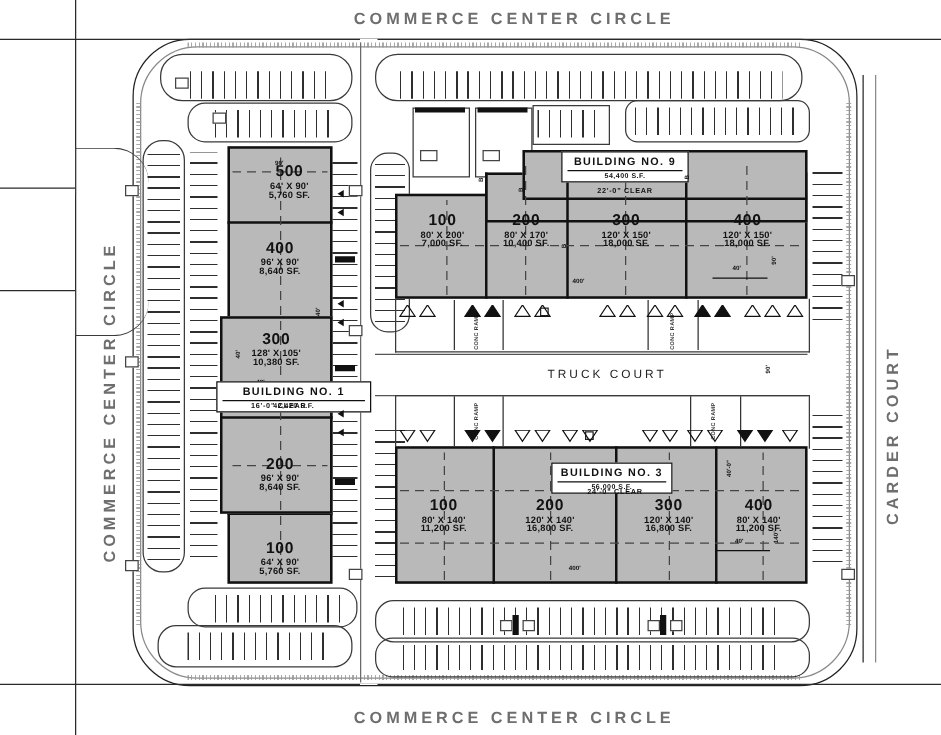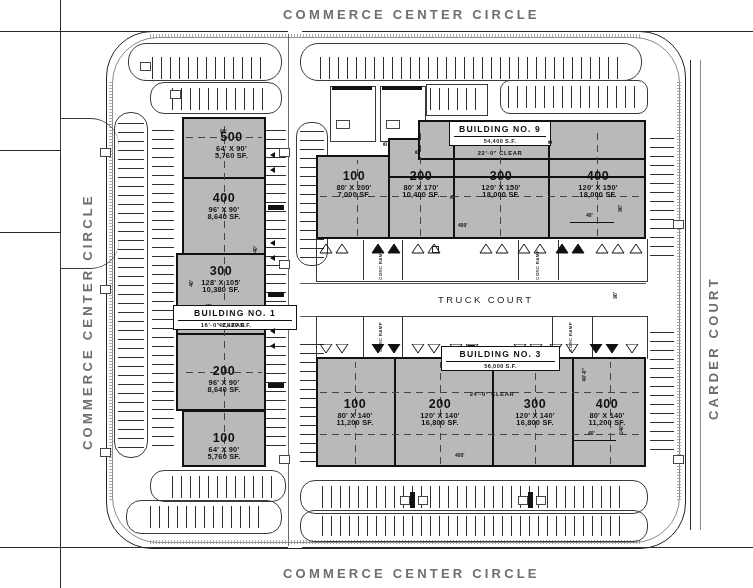--- a/index.html
+++ b/index.html
@@ -375,21 +375,21 @@
     <div class="no">300</div>
     <div class="dim">120' X 140'</div>
     <div class="sf">16,800 SF.</div>
   </div>
   <div class="unit" style="left:572px;top:398px;width:70px;">
     <div class="no">400</div>
     <div class="dim">80' X 140'</div>
     <div class="sf">11,200 SF.</div>
   </div>
 
-  <div class="plate" style="left:441px;top:346px;width:119px;">
+  <div class="plate" style="left:441px;top:370px;width:97px;">
     <div class="t">BUILDING NO. 3</div>
     <div class="s">56,000 S.F.</div>
   </div>
   <div class="clearlbl" style="left:441px;top:391px;width:102px;">24'-0"  CLEAR</div>
 
   <div class="tick" style="left:455px;top:452px;">400'</div>
   <div class="tick" style="left:588px;top:430px;">40'</div>
   <div class="tick v" style="left:618px;top:425px;">140'</div>
   <div class="tick v" style="left:581px;top:368px;">40'-0"</div>
   <div class="dimline" style="left:572px;top:440px;width:44px;"></div>

